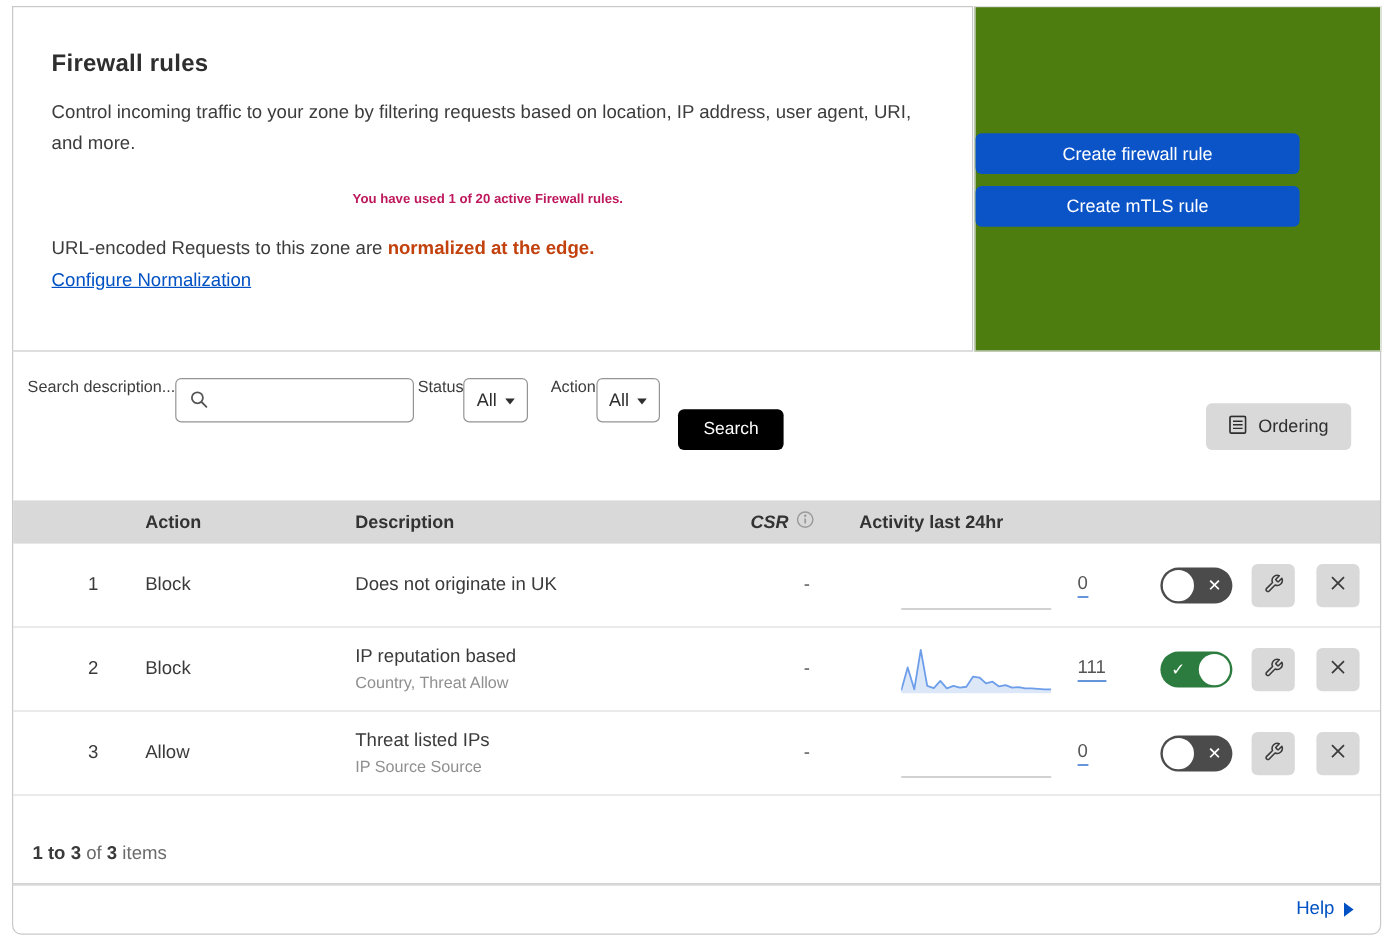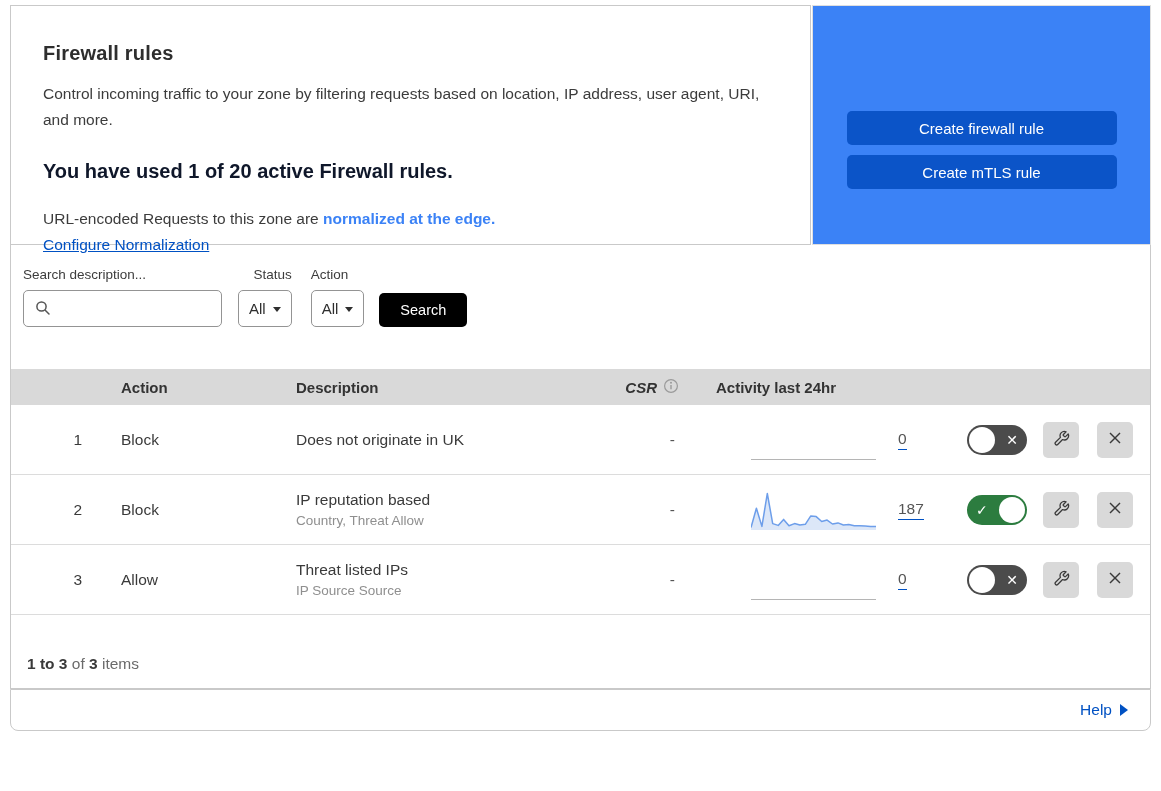--- a/index.html
+++ b/index.html
@@ -5,64 +5,64 @@
   * { box-sizing: border-box; margin: 0; padding: 0; }
   html,body { background:#fff; }
   body {
     width: 1161px; height: 791px;
     font-family: "Liberation Sans", "DejaVu Sans", sans-serif;
     color: #333; position: relative; overflow: hidden;
   }
   .page { position: relative; width: 1161px; height: 791px; }
 
   
-  .top-row { display: flex; margin: 5px 10px 0 10px; height: 240px; gap: 1px; }
+  .top-row { display: flex; margin: 5px 10px 0 10px; height: 288px; gap: 1px; }
   .info-card {
     width: 801px; background: #fff; border: 1px solid #c9c9c9;
     padding: 36px 40px 0 32px;
   }
   .page-title { font-size: 20px; font-weight: 600; color: #2e2e2e; letter-spacing: .2px; }
   .page-desc { margin-top: 16px; font-size: 15.5px; line-height: 1.7; color: #3c3c3c; max-width: 720px; }
-  .usage-line { margin-top: 26px; font-size: 20px; font-weight: 700; color: #0f172a; }
+  .usage-line { margin-top: 26px; font-size: 11px; font-weight: 700; color: #be185d; text-align: center; }
   .norm-line { margin-top: 27px; font-size: 15.5px; color: #3c3c3c; }
-  .norm-line b { color: #3b82f6; }
+  .norm-line b { color: #c2410c; }
   .config-link {
     display: inline-block; margin-top: 8px; font-size: 15.5px;
     color: #0051c3; text-decoration: underline; cursor: pointer;
   }
   .cta-panel {
-    flex: 1; background: #3b82f6; border: 1px solid #dfdfdf;
-    padding-top: 105px; display: flex; flex-direction: column; align-items: center; gap: 10px;
+    flex: 1; background: #4d7c0f; border: 1px solid #dfdfdf;
+    padding-top: 105px; display: flex; flex-direction: column; align-items: flex-start; gap: 10px;
   }
   .btn-primary {
     width: 270px; height: 34px; background: #0b54c8; color: #fff;
     border: none; border-radius: 5px; font-size: 15px; cursor: pointer;
     font-family: inherit;
   }
 
   
   .main-card { margin: 0 10px; border: 1px solid #c9c9c9; border-top: none; background: #fff; }
 
   .filter-bar { height: 124px; padding: 22px 12px 0 12px; display: flex; align-items: flex-start; }
-  .filter-group { display: flex; flex-direction: column; }
+  .filter-group { display: flex; flex-direction: row; }
   .filter-label { font-size: 13.5px; color: #3c3c3c; margin-bottom: 8px; }
   .search-box { position: relative; width: 199px; }
   .search-box input {
     width: 199px; height: 37px; border: 1px solid #949494; border-radius: 5px;
     padding: 0 10px 0 36px; font-size: 15px; font-family: inherit; outline: none; background:#fff;
   }
   .search-box .mag { position: absolute; left: 12px; top: 10px; }
   .dropdown {
     height: 37px; border: 1px solid #949494; border-radius: 5px; background: #fff;
     display: flex; align-items: center; padding: 0 10px; gap: 7px; font-size: 15px;
     color: #2e2e2e; cursor: pointer;
   }
   .caret { width: 0; height: 0; border-left: 4.5px solid transparent;
     border-right: 4.5px solid transparent; border-top: 5.5px solid #2e2e2e; margin-top: 2px; }
-  .ml15 { margin-left: 16px; align-items: flex-end; }
+  .ml15 { margin-left: 3px; }
   .ml19 { margin-left: 19px; }
   .search-btn {
     margin-left: 15px; margin-top: 26px; height: 34px; padding: 0 21px;
     background: #000000; color: #fff; border: none; border-radius: 5px;
     font-size: 14.5px; cursor: pointer; font-family: inherit;
   }
   .ordering-btn {
     margin-left: auto; margin-right: 12px; margin-top: 21px; height: 39px; padding: 0 19px;
     background: #d9d9d9; border: none; border-radius: 5px; display: flex; align-items: center;
     gap: 10px; font-size: 15px; color: #2e2e2e; cursor: pointer; font-family: inherit;
@@ -162,20 +162,31 @@
         </div>
       </div>
       <div class="filter-group ml19">
         <span class="filter-label">Action</span>
         <div class="dropdown">
           <span>All</span>
           <span class="caret"></span>
         </div>
       </div>
       <button class="search-btn">Search</button>
+      <button class="ordering-btn">
+        <span>
+          <svg width="15" height="16" viewBox="0 0 15 16">
+              <rect x="1" y="1" width="13" height="14" rx="1.2" fill="none" stroke="#2e2e2e" stroke-width="1.4"></rect>
+              <line x1="3.5" y1="5" x2="11.5" y2="5" stroke="#2e2e2e" stroke-width="1.2"></line>
+              <line x1="3.5" y1="8" x2="11.5" y2="8" stroke="#2e2e2e" stroke-width="1.2"></line>
+              <line x1="3.5" y1="11" x2="11.5" y2="11" stroke="#2e2e2e" stroke-width="1.2"></line>
+            </svg>
+        </span>
+        <span>Ordering</span>
+      </button>
     </div>
 
     <div class="grid-cols table-header">
       <span></span>
       <span class="th-action">Action</span>
       <span class="th-desc">Description</span>
       <span class="th-csr">
         <span>CSR</span>
         <span>
           <svg width="16" height="16" viewBox="0 0 16 16">
@@ -231,21 +242,21 @@
         <div class="desc-sub">Country, Threat Allow</div>
       </span>
       <span class="cell-csr">-</span>
       <span class="cell-activity">
         <span class="spark-wrap">
           <svg preserveAspectRatio="none" viewBox="0 0 125 40">
               <polygon points="0,40 0.0,37.5 5.4,18.2 10.9,36.4 16.3,3.5 21.7,33.6 27.2,35.4 32.6,29.4 38.0,35.7 43.5,33.6 48.9,35.0 54.3,34.3 59.8,25.9 65.2,26.6 70.7,31.5 76.1,30.1 81.5,34.0 87.0,32.9 92.4,35.0 97.8,34.6 103.3,35.7 108.7,35.7 114.1,36.0 119.6,36.4 125.0,36.4 125,40" fill="#dce7f8"></polygon>
               <polyline points="0.0,37.5 5.4,18.2 10.9,36.4 16.3,3.5 21.7,33.6 27.2,35.4 32.6,29.4 38.0,35.7 43.5,33.6 48.9,35.0 54.3,34.3 59.8,25.9 65.2,26.6 70.7,31.5 76.1,30.1 81.5,34.0 87.0,32.9 92.4,35.0 97.8,34.6 103.3,35.7 108.7,35.7 114.1,36.0 119.6,36.4 125.0,36.4" fill="none" stroke="#6d9eea" stroke-width="1.5" stroke-linejoin="round"></polyline>
             </svg>
         </span>
-        <a class="count-link">187</a>
+        <a class="count-link">111</a>
       </span>
       <span class="cell-controls">
         <span class="toggle on">
           <span class="mark">✓</span>
           <span class="knob"></span>
         </span>
         <button class="icon-btn">
           <span>
             <svg width="17" height="17" viewBox="0 0 24 24" fill="none" stroke="#3a3a3a" stroke-width="1.8" stroke-linecap="round" stroke-linejoin="round">
                 <path d="M14.7 6.3a1 1 0 0 0 0 1.4l1.6 1.6a1 1 0 0 0 1.4 0l3.77-3.77a6 6 0 0 1-7.94 7.94l-6.91 6.91a2.12 2.12 0 0 1-3-3l6.91-6.91a6 6 0 0 1 7.94-7.94l-3.76 3.76z"></path>

